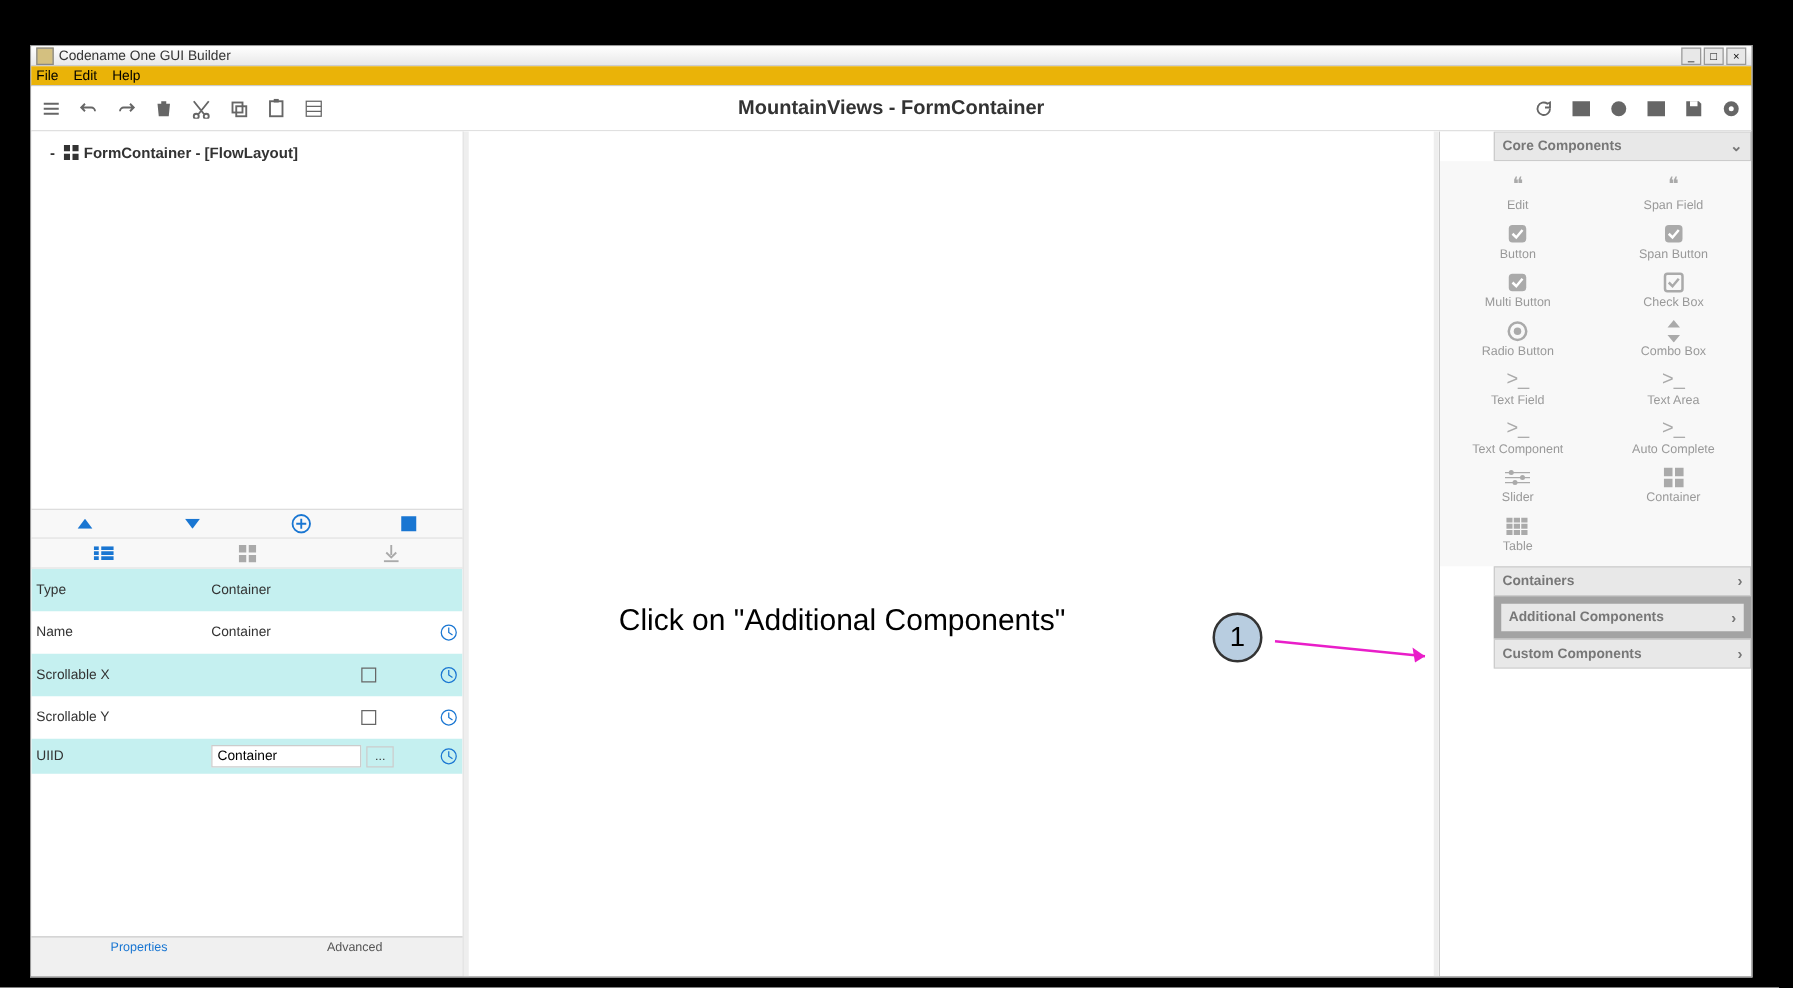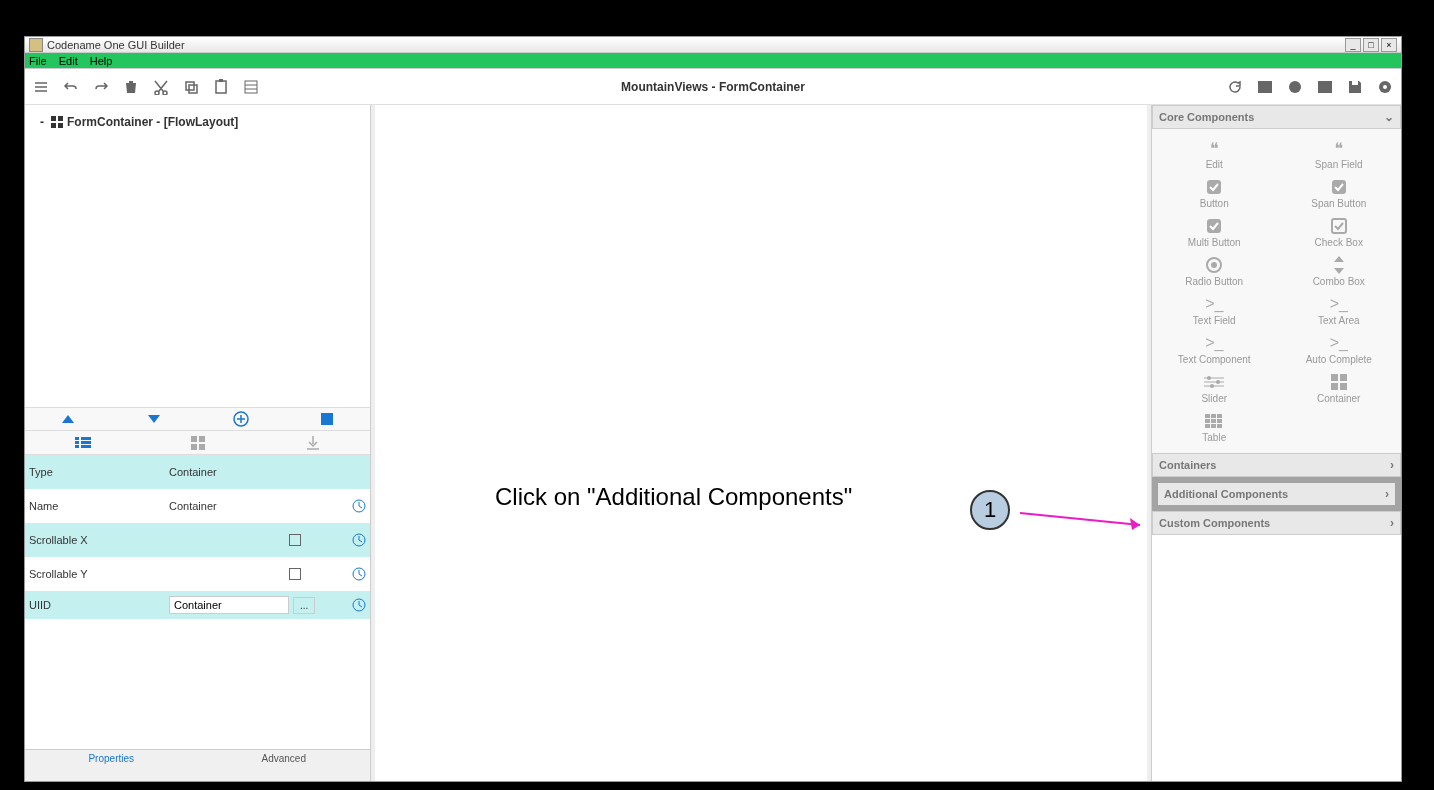--- a/index.html
+++ b/index.html
@@ -6,26 +6,26 @@
     body { font-family: Arial, sans-serif; background: #000; width: 1434px; height: 790px; overflow: hidden; position: relative; }
     
     .window { position: absolute; top: 36px; left: 24px; width: 1378px; height: 746px; background: #fff; border: 1px solid #999; display: flex; flex-direction: column; }
     
     .titlebar { height: 16px; background: linear-gradient(#fff, #e8e8e8); border-bottom: 1px solid #ccc; display: flex; align-items: center; padding: 0 4px; font-size: 11px; }
     .titlebar-icon { width: 14px; height: 14px; margin-right: 4px; display: inline-block; background: #d4c080; border: 1px solid #888; }
     .titlebar-text { flex: 1; color: #333; }
     .titlebar-buttons { display: flex; gap: 2px; }
     .titlebar-btn { width: 16px; height: 14px; background: #e8e8e8; border: 1px solid #999; font-size: 9px; text-align: center; line-height: 12px; cursor: pointer; }
     
-    .menubar { height: 16px; background: #22c55e; border-bottom: 1px solid #ccc; display: flex; align-items: center; padding: 0 4px; font-size: 11px; gap: 12px; }
+    .menubar { height: 16px; background: #eab308; border-bottom: 1px solid #ccc; display: flex; align-items: center; padding: 0 4px; font-size: 11px; gap: 12px; }
     .menubar span { cursor: pointer; }
     
     .toolbar { height: 36px; background: #fff; border-bottom: 1px solid #e0e0e0; display: flex; align-items: center; padding: 0 8px; position: relative; }
     .toolbar-left { display: flex; gap: 14px; align-items: center; }
-    .toolbar-center { position: absolute; left: 50%; transform: translateX(-50%); font-size: 12px; font-weight: bold; color: #333; }
+    .toolbar-center { position: absolute; left: 50%; transform: translateX(-50%); font-size: 16px; font-weight: bold; color: #333; }
     .toolbar-right { margin-left: auto; display: flex; gap: 14px; align-items: center; }
     .tb-icon { width: 16px; height: 16px; cursor: pointer; display: flex; align-items: center; justify-content: center; color: #666; }
     
     .main-area { flex: 1; display: flex; overflow: hidden; }
     
     .left-panel { width: 346px; display: flex; flex-direction: column; border-right: 1px solid #ccc; }
     .tree-area { height: 302px; background: #fff; padding: 8px; font-size: 12px; overflow: auto; }
     .tree-item { display: flex; align-items: center; gap: 4px; padding: 2px 4px; font-weight: bold; color: #333; }
     .tree-expand { width: 10px; text-align: center; cursor: pointer; }
     .tree-icon { width: 12px; height: 12px; display: inline-block; }
@@ -50,21 +50,21 @@
     .bottom-tab { flex: 1; text-align: center; line-height: 18px; cursor: pointer; color: #555; }
     .bottom-tab.active { color: #1976d2; }
     
     .canvas { flex: 1; background: #fff; border-left: 4px solid #eee; border-right: 4px solid #eee; position: relative; }
     
     .annotation-text { position: absolute; font-size: 24px; color: #000; font-family: Arial; }
     .annotation-circle { position: absolute; width: 40px; height: 40px; border: 2px solid #333; border-radius: 50%; background: #b8cde0; display: flex; align-items: center; justify-content: center; font-size: 22px; color: #000; }
     .annotation-arrow { position: absolute; }
     
     .right-panel { width: 250px; border-left: 1px solid #ccc; display: flex; flex-direction: column; }
-    .section-header { background: #e8e8e8; border: 1px solid #ccc; padding: 4px 6px; font-size: 11px; font-weight: bold; color: #777; display: flex; align-items: center; cursor: pointer; }
+    .section-header { background: #e8e8e8; border: 1px solid #ccc; padding: 4px 6px; font-size: 11px; font-weight: bold; color: #777; display: flex; align-items: center; cursor: pointer; margin-left: 43px; }
     .section-header .chev { margin-left: auto; font-size: 12px; }
     .section-header.highlight { border: 6px solid #a3a3a3; text-align: right; }
     
     .component-grid { background: #f8f8f8; padding: 6px 0; display: grid; grid-template-columns: 1fr 1fr; gap: 0; }
     .comp-item { display: flex; flex-direction: column; align-items: center; padding: 4px 2px; cursor: pointer; }
     .comp-icon { width: 22px; height: 18px; display: flex; align-items: center; justify-content: center; color: #aaa; font-size: 16px; }
     .comp-label { font-size: 10px; color: #999; margin-top: 2px; text-align: center; }
     .right-scroll { overflow-y: auto; }
     
     svg { display: block; }

